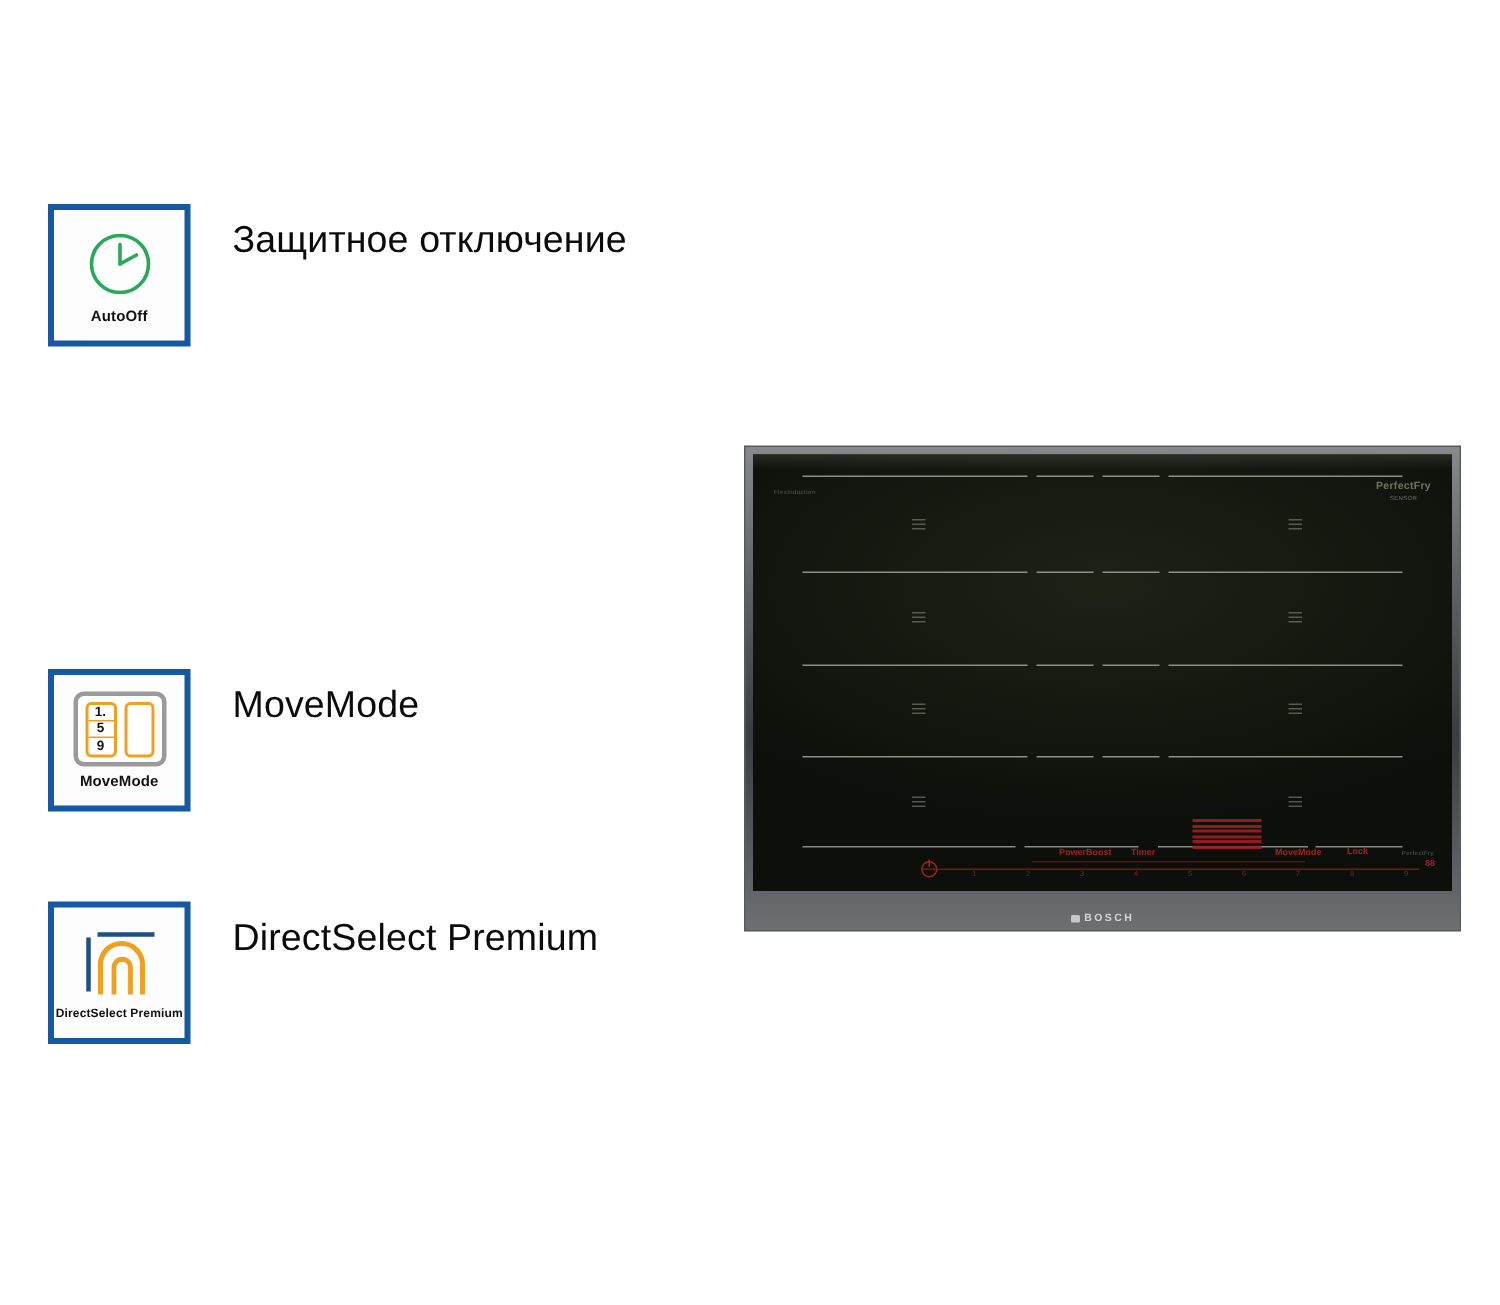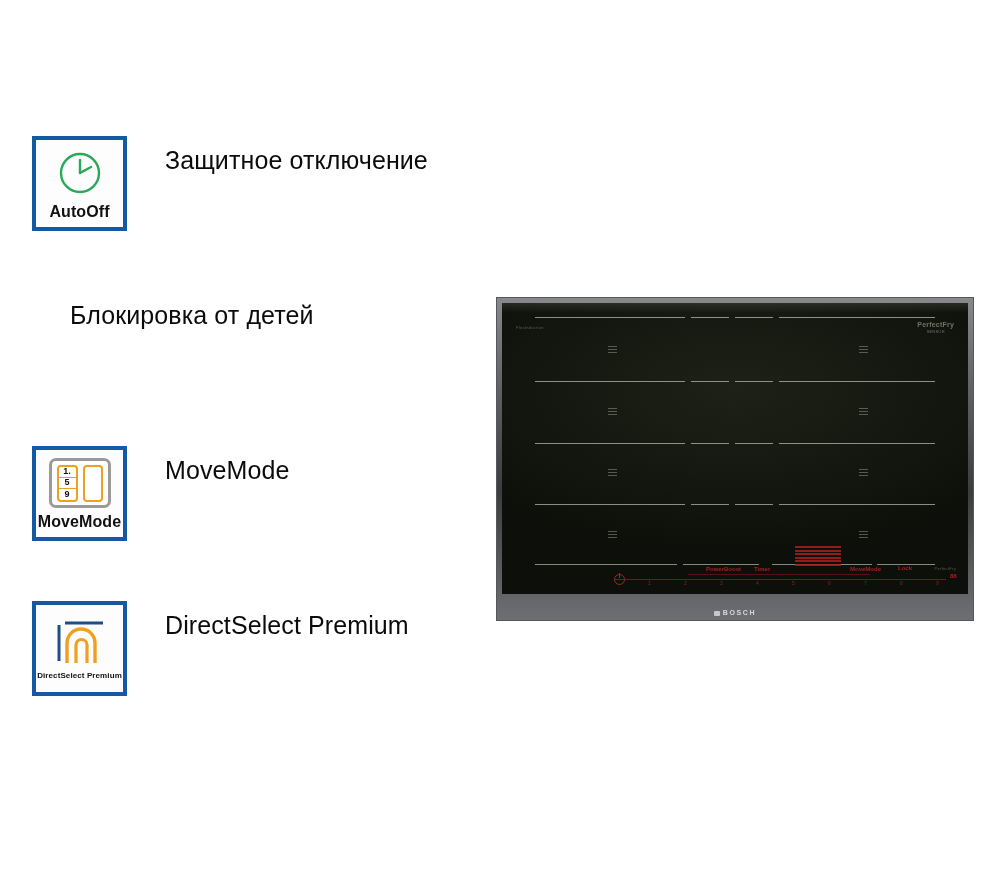--- a/index.html
+++ b/index.html
@@ -29,35 +29,35 @@
     border:4px solid #1559a3;
     background:#fdfdfd;
     flex:0 0 auto;
     display:flex;
     flex-direction:column;
     align-items:center;
     justify-content:center;
     position:relative;
   }
   .badge-caption{
-    font-size:16px;
+    font-size:10px;
     font-weight:bold;
     color:#111;
     letter-spacing:0.1px;
     line-height:1;
     margin-top:5px;
     white-space:nowrap;
   }
   .badge-caption.tiny{ font-size:8px; }
   .badge-art{
     width:62px;height:52px;
     display:flex;align-items:center;justify-content:center;
   }
   .feature-label{
-    margin-left:38px;
+    margin-left:28px;
     font-size:25px;
     line-height:1.28;
     color:#0b0b0b;
     max-width:300px;
     padding-top:8px;
     letter-spacing:0.1px;
   }
 
   
   .mm-frame{
@@ -242,21 +242,20 @@
           <line x1="23" y1="23" x2="23" y2="10" stroke="#2aa85a" stroke-width="2.4" stroke-linecap="round"></line>
           <line x1="23" y1="23" x2="34" y2="17" stroke="#2aa85a" stroke-width="2.4" stroke-linecap="round"></line>
         </svg>
       </div>
       <div class="badge-caption">AutoOff</div>
     </div>
     <div class="feature-label">Защитное отключение</div>
   </div>
 
   <div class="feature-row">
-    <div class="feature-label">Блокировка от детей</div>
   </div>
 
   <div class="feature-row">
     <div class="badge">
       <div class="badge-art">
         <div class="mm-frame">
           <div class="mm-pane left">
             <div class="mm-num">1.</div>
             <div class="mm-num">5</div>
             <div class="mm-num">9</div>

